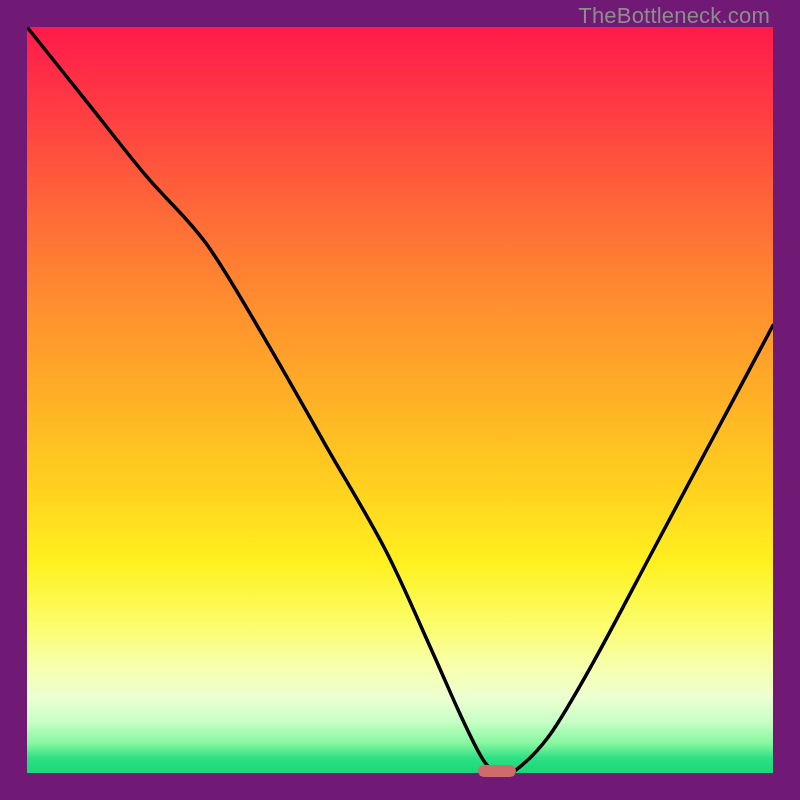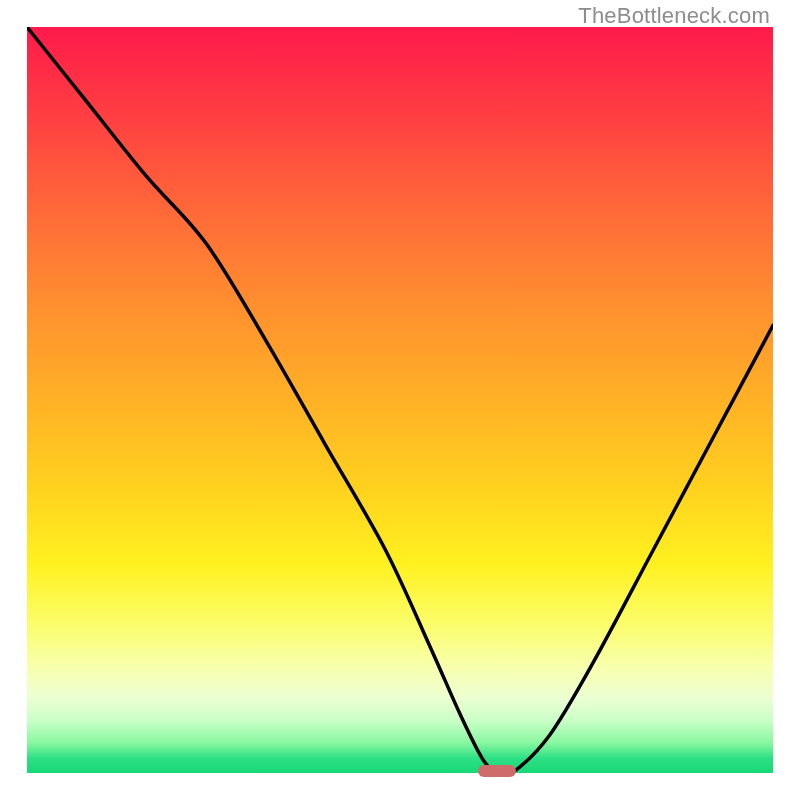--- a/index.html
+++ b/index.html
@@ -7,21 +7,21 @@
     padding: 0;
     background: #000;
     width: 800px;
     height: 800px;
     overflow: hidden;
   }
   .wrap {
     position: relative;
     width: 800px;
     height: 800px;
-    background: #ffffff;
+    background: #701a75;
     text-align: center;
   }
   .plot {
     position: absolute;
     left: 27px;
     top: 27px;
     width: 746px;
     height: 746px;
     background: linear-gradient(to bottom,
       #ff1a4b 0%,

